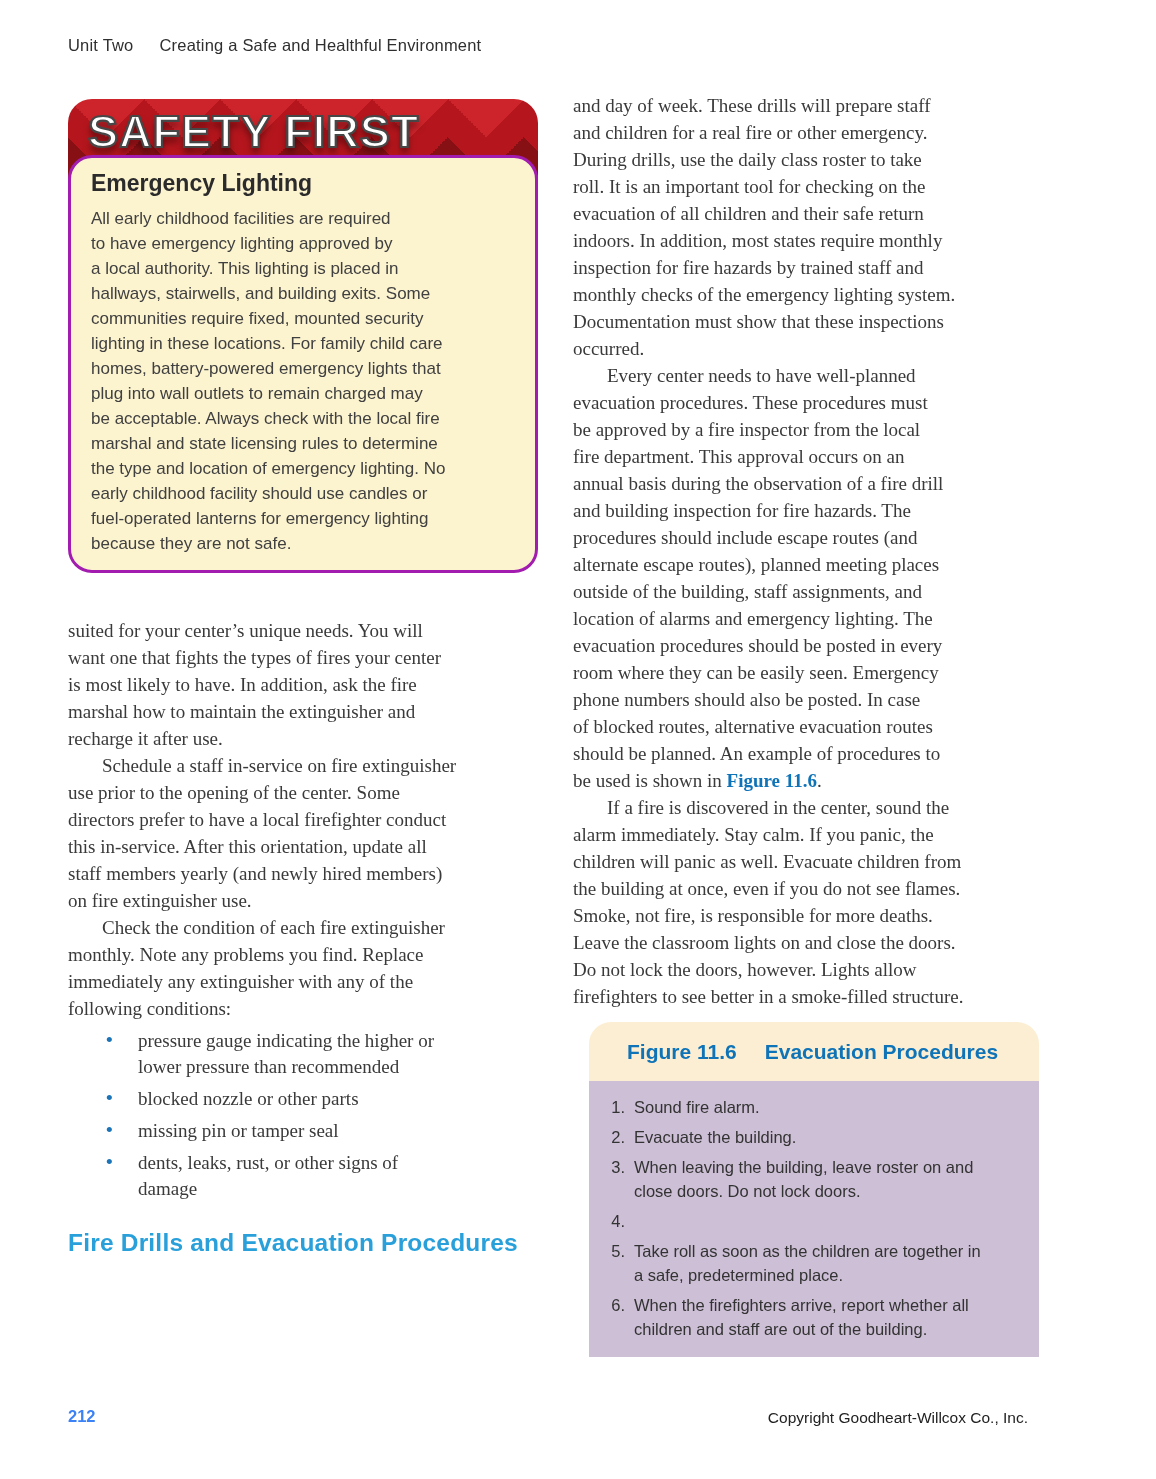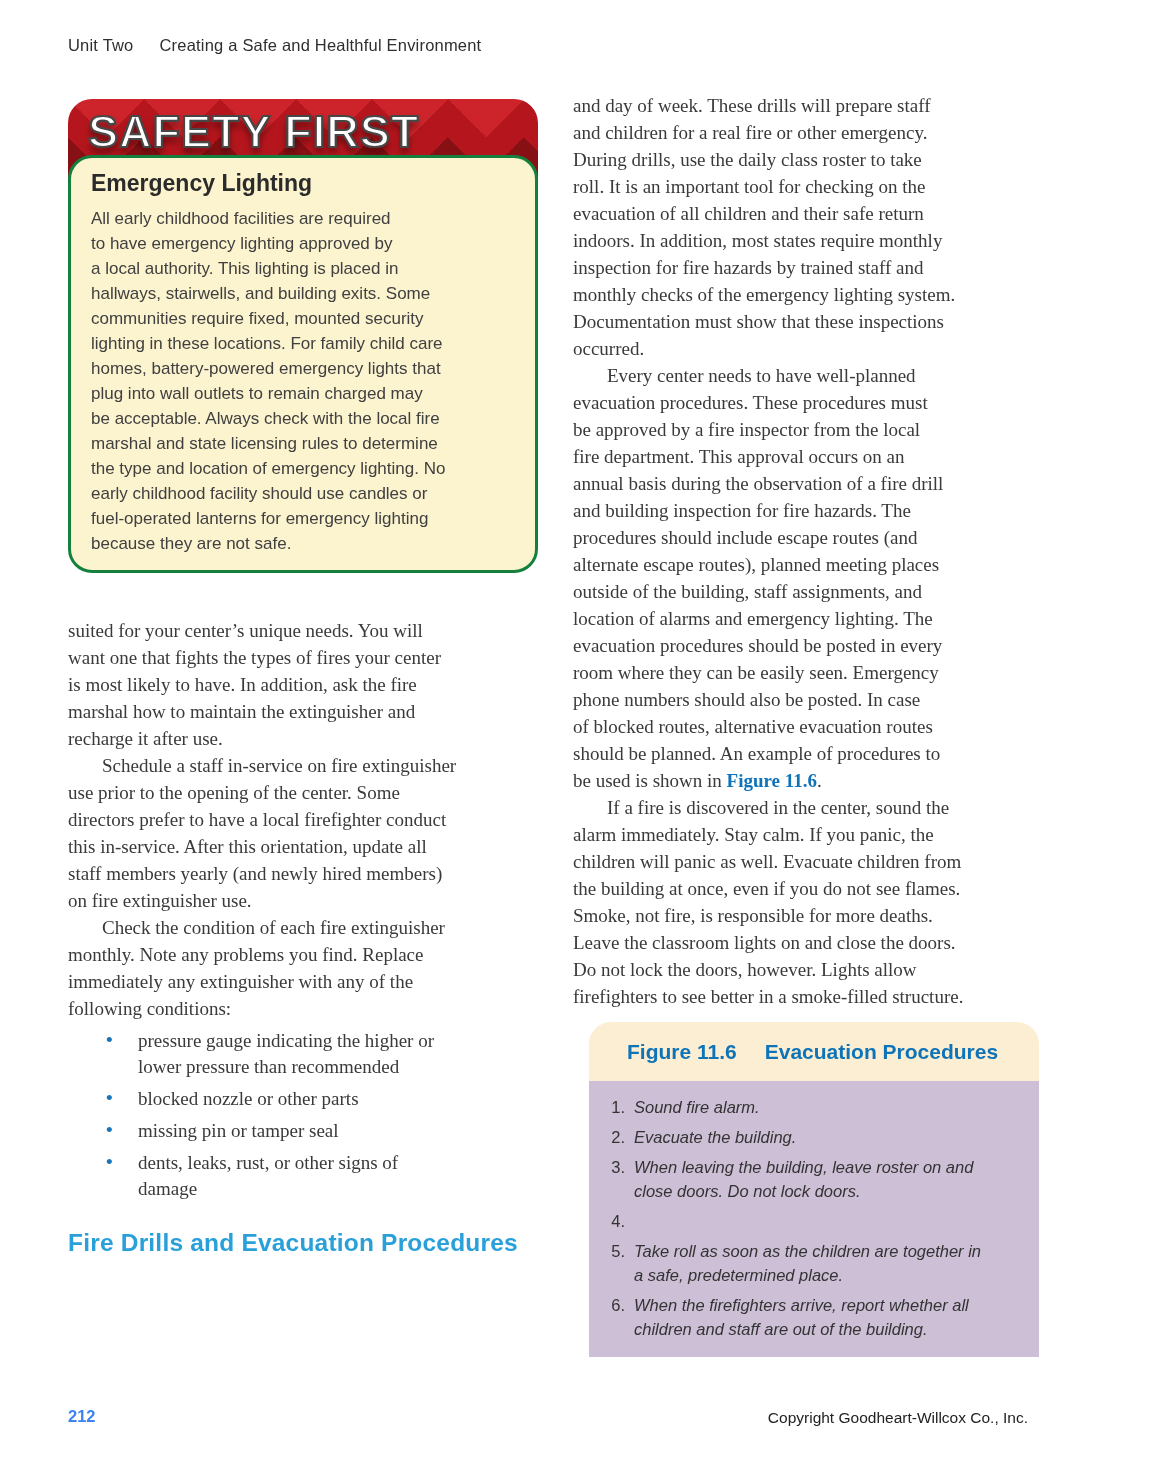--- a/index.html
+++ b/index.html
@@ -27,21 +27,21 @@
       linear-gradient(225deg,#cd242b 25%, transparent 25%),
       linear-gradient(45deg, #871014 25%, transparent 25%),
       linear-gradient(315deg,#871014 25%, transparent 25%);
     background-position:38px 0,38px 0,0 0,0 0;
     background-size:76px 76px;}
   .sf-banner-text {position:absolute; top:7px; left:20px; z-index:1;
     font-size:45px; font-weight:bold; letter-spacing:1px; color:#ffffff;
     -webkit-text-stroke:2.2px #474747;
     text-shadow:0 6px 7px rgba(30,0,0,0.55);}
   .sf-panel {position:relative; z-index:2; margin-top:-34px;
-    background:#fcf3cf; border:3px solid #15803d; border-radius:24px;
+    background:#fcf3cf; border:3px solid #a21caf; border-radius:24px;
     padding:12px 20px 14px;}
   .sf-title {font-size:23px; font-weight:bold; color:#2b2b2b; margin-bottom:10px; line-height:26px;}
   .sf-body {font-size:17px; line-height:25px; color:#404040; white-space:pre-line;}
 
   
   .bullets {list-style:none; margin:6px 0 0; padding:0;}
   .bullets li {position:relative; padding-left:70px; font-family:"Liberation Serif", serif;
     font-size:19px; line-height:26px; color:#3a3a3a; margin-bottom:6px; white-space:pre-line;}
   .bullets .bullet {position:absolute; left:38px; top:-1px; color:#1b74b8;
     font-family:"Liberation Sans", sans-serif; font-size:19px;}
@@ -53,21 +53,21 @@
 
   
   .figure {margin-top:12px; width:450px; margin-left:16px;}
   .fig-header {background:#fceed2; border-radius:22px 22px 0 0; padding:17px 10px 15px 38px; line-height:25px;}
   .fig-label {font-size:21px; font-weight:bold; color:#0f73b8; margin-right:28px;}
   .fig-title {font-size:21px; font-weight:bold; color:#0f73b8;}
   .fig-body {background:#cdbfd6; padding:14px 10px 16px 12px;}
   .fig-item {display:flex; font-size:16.5px; line-height:24px; color:#333333; margin-bottom:6px;}
   .fig-item:last-child {margin-bottom:0;}
   .fig-item .num {flex:none; width:24px; text-align:right; margin-right:9px;}
-  .fig-item .itext {white-space:pre-line;font-style:italic;}
+  .fig-item .itext {white-space:pre-line;}
 
   .footer-left {position:absolute; left:68px; top:1407px; font-size:16.5px; font-weight:bold; color:#3b82f6;}
   .footer-right {position:absolute; left:68px; top:1409px; width:960px; text-align:right;
     font-size:15.5px; color:#222222;}
 </style>
 </head>
 <body>
 
 <div class="page">
   <div class="content">

